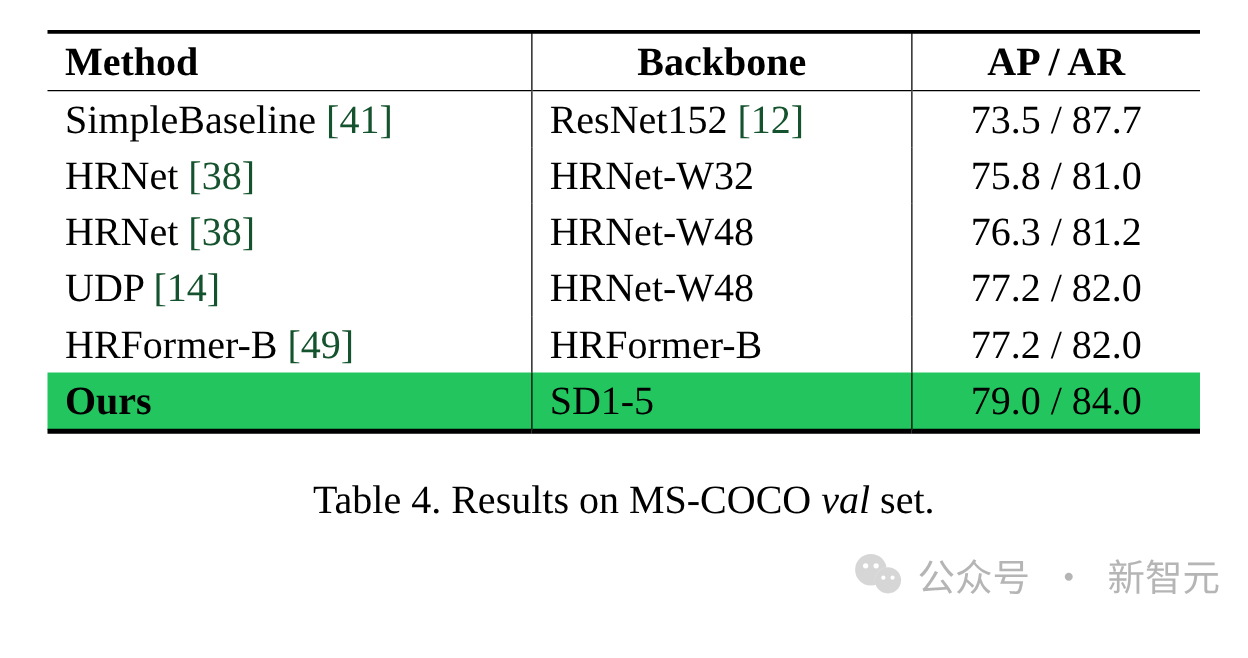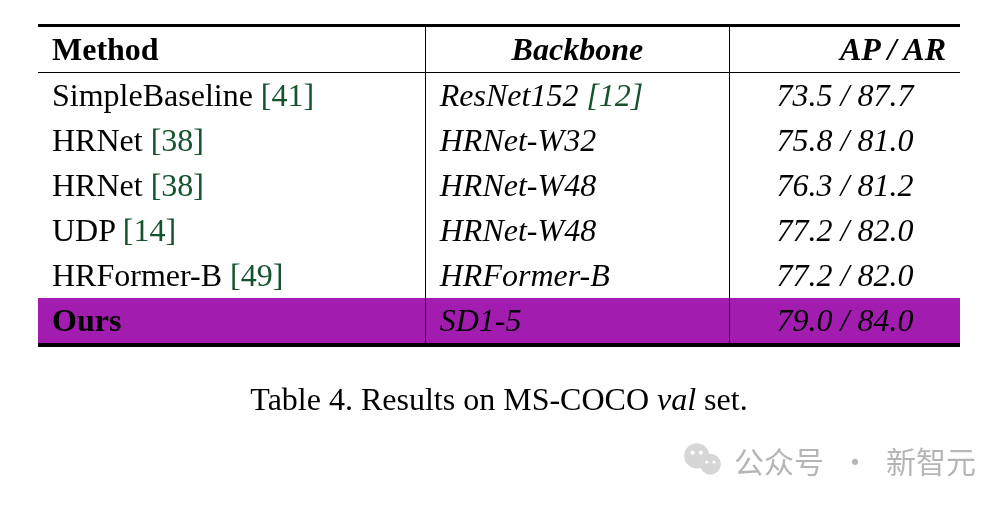--- a/index.html
+++ b/index.html
@@ -32,23 +32,23 @@
   }
   .col-method   { width: 42%; text-align: left; }
   .col-backbone { width: 33%; text-align: left; }
   .col-apar     { width: 25%; text-align: center; }
 
   .rule-top    { border-top: 3px solid #000; }
   .rule-mid    { border-top: 1.5px solid #000; }
   .rule-bottom-a { border-bottom: 1.5px solid #000; }
   .rule-bottom-b { border-bottom: 3px solid #000; }
 
-  .vline-l { border-left: 1.5px solid #000; font-style: italic; }
+  .vline-l { border-left: 1.5px solid #000; }
 
-  tr.ours { background: #a21caf; padding-left: 11px; }
+  tr.ours { background: #22c55e; padding-left: 11px; }
   tr.ours td { font-weight: normal; }
   tr.ours td.col-method { font-weight: bold; }
 
   .cite {
     color: #14532d;
   }
 
   .caption {
     text-align: center;
     margin-top: 34px;
@@ -81,21 +81,21 @@
 </style>
 </head>
 <body>
 
 <div class="wrap">
   <table>
     <tbody>
         <tr class="rule-top">
       <th class="col-method">Method</th>
       <th class="col-backbone vline-l" style="text-align:center">Backbone</th>
-      <th class="col-apar vline-l" style="text-align:right">AP / AR</th>
+      <th class="col-apar vline-l" style="text-align:center">AP / AR</th>
     </tr>
 
     <tr class="rule-mid">
       <td class="col-method">
         <span>SimpleBaseline </span><span class="cite">[<span>41</span>]</span>
       </td>
       <td class="col-backbone vline-l">
         <span>ResNet152 </span><span class="cite">[<span>12</span>]</span>
       </td>
       <td class="col-apar vline-l">73.5 / 87.7</td>

